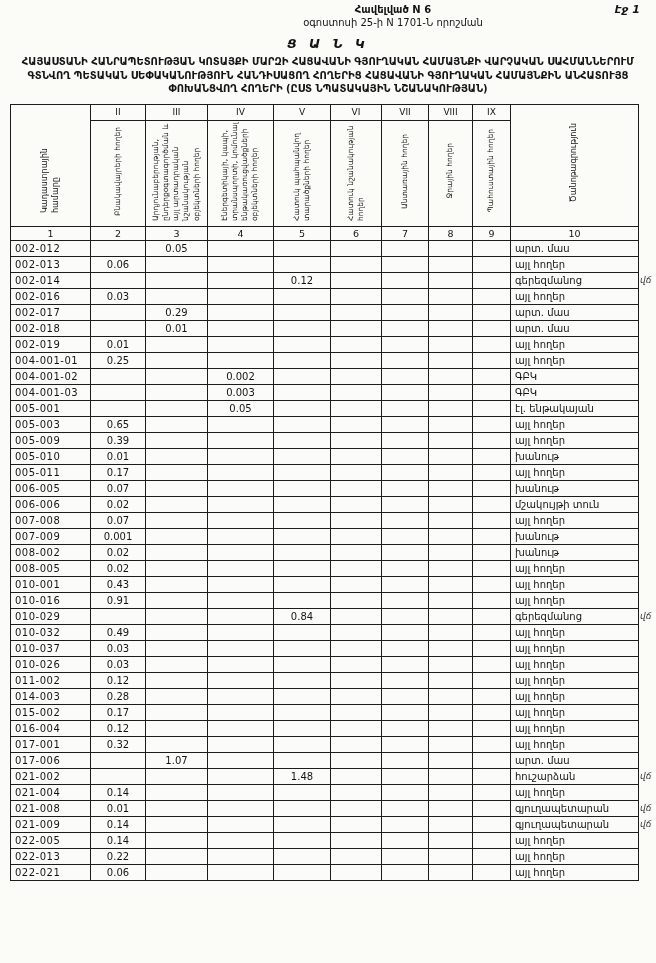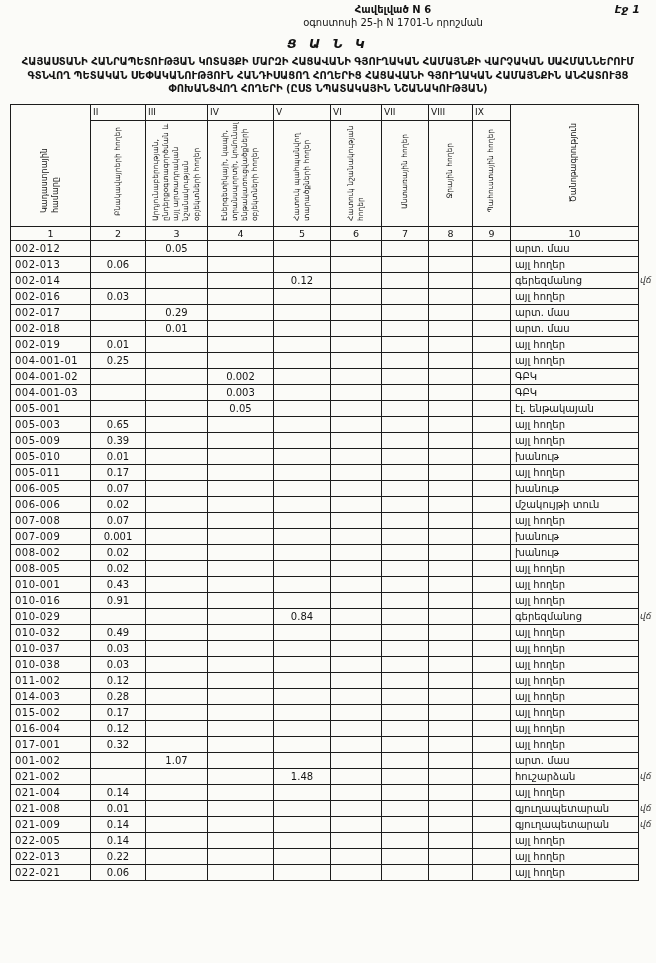--- a/index.html
+++ b/index.html
@@ -18,21 +18,21 @@
   .doc-title { text-align:center; font-weight:bold; font-size:12.5px; letter-spacing:4px; margin-top:7px;font-style:italic; }
   .doc-subtitle { text-align:center; font-weight:bold; font-size:10px; line-height:1.35; margin:4px 20px 0; }
 
   table.grid { border-collapse:collapse; table-layout:fixed; margin:8px 0 0 10px; width:646px; }
   .grid th, .grid td { border:1px solid #1c1c1c; padding:0 2px; overflow:hidden; font-weight:normal; }
   .grid .cm { border:none; background:transparent; padding:0 1px; font-size:9px; color:#3a3a3a; text-align:left; vertical-align:middle; font-style:italic; }
   .c1 { width:80px; } .c2 { width:55px; } .c3 { width:62px; } .c4 { width:66px; }
   .c5 { width:57px; } .c6 { width:51px; } .c7 { width:47px; } .c8 { width:44px; }
   .c9 { width:38px; } .c10 { width:128px; } .cm { width:18px; }
 
-  .rn { height:16px; font-size:9px; text-align:left; padding:1px; }
+  .rn { height:16px; font-size:9px; text-align:center; padding:1px; }
   th.vh { height:106px; vertical-align:middle; text-align:center; }
   .vt {
     writing-mode:vertical-rl;
     transform:rotate(180deg);
     display:inline-block;
     max-height:100px;
     font-size:7.5px;
     line-height:1.35;
     text-align:left;
   }
@@ -429,21 +429,21 @@
           <td class="val c4"></td>
           <td class="val c5"></td>
           <td class="val c6"></td>
           <td class="val c7"></td>
           <td class="val c8"></td>
           <td class="val c9"></td>
           <td class="note c10">այլ հողեր</td>
           <td class="cm"></td>
         </tr>
         <tr>
-          <td class="code c1">010-038</td>
+          <td class="code c1">010-026</td>
           <td class="val c2">0.03</td>
           <td class="val c3"></td>
           <td class="val c4"></td>
           <td class="val c5"></td>
           <td class="val c6"></td>
           <td class="val c7"></td>
           <td class="val c8"></td>
           <td class="val c9"></td>
           <td class="note c10">այլ հողեր</td>
           <td class="cm"></td>
@@ -507,21 +507,21 @@
           <td class="val c4"></td>
           <td class="val c5"></td>
           <td class="val c6"></td>
           <td class="val c7"></td>
           <td class="val c8"></td>
           <td class="val c9"></td>
           <td class="note c10">այլ հողեր</td>
           <td class="cm"></td>
         </tr>
         <tr>
-          <td class="code c1">001-002</td>
+          <td class="code c1">017-006</td>
           <td class="val c2"></td>
           <td class="val c3">1.07</td>
           <td class="val c4"></td>
           <td class="val c5"></td>
           <td class="val c6"></td>
           <td class="val c7"></td>
           <td class="val c8"></td>
           <td class="val c9"></td>
           <td class="note c10">արտ. մաս</td>
           <td class="cm"></td>

